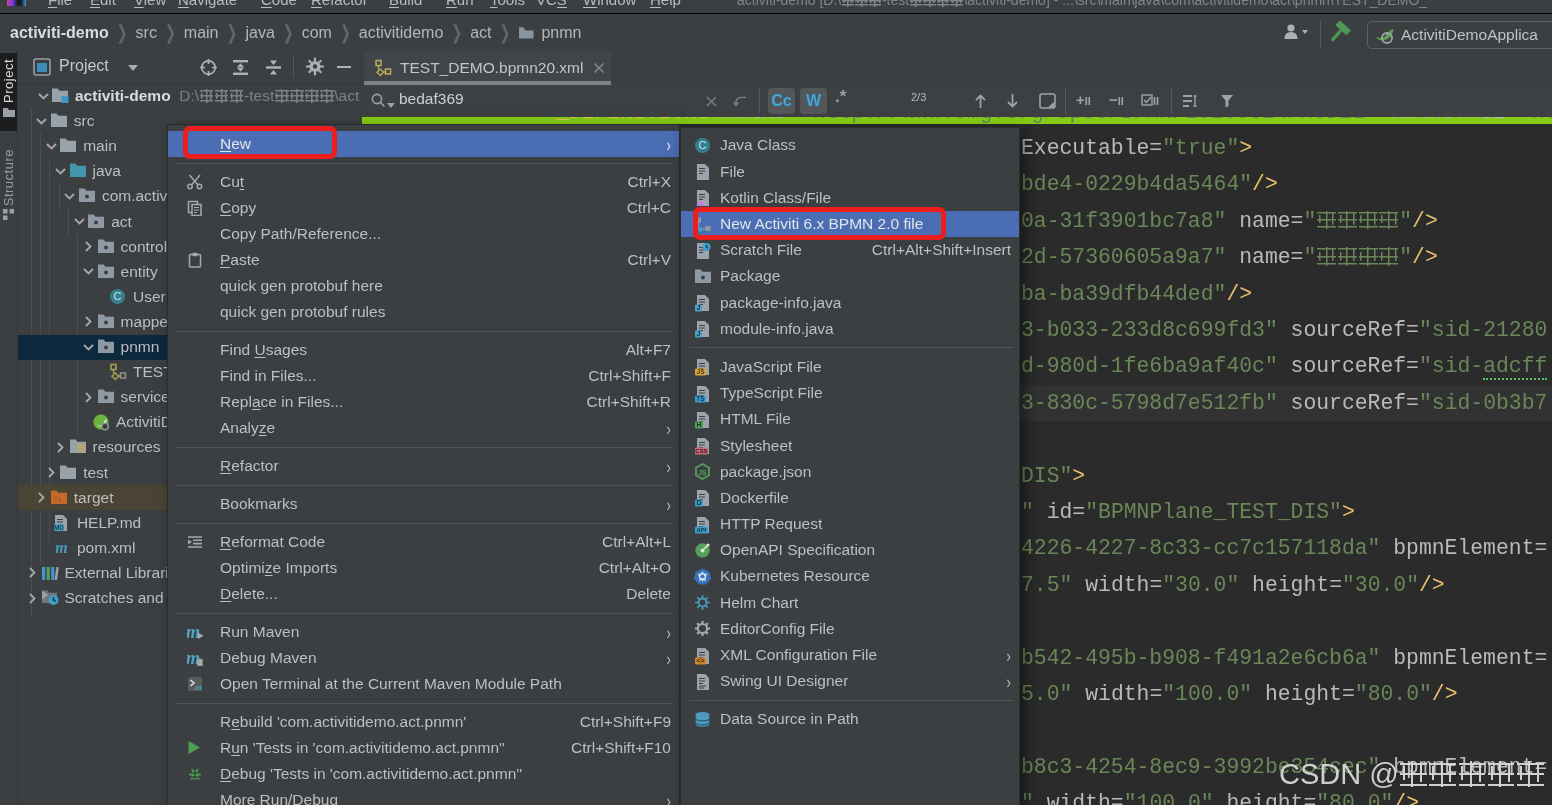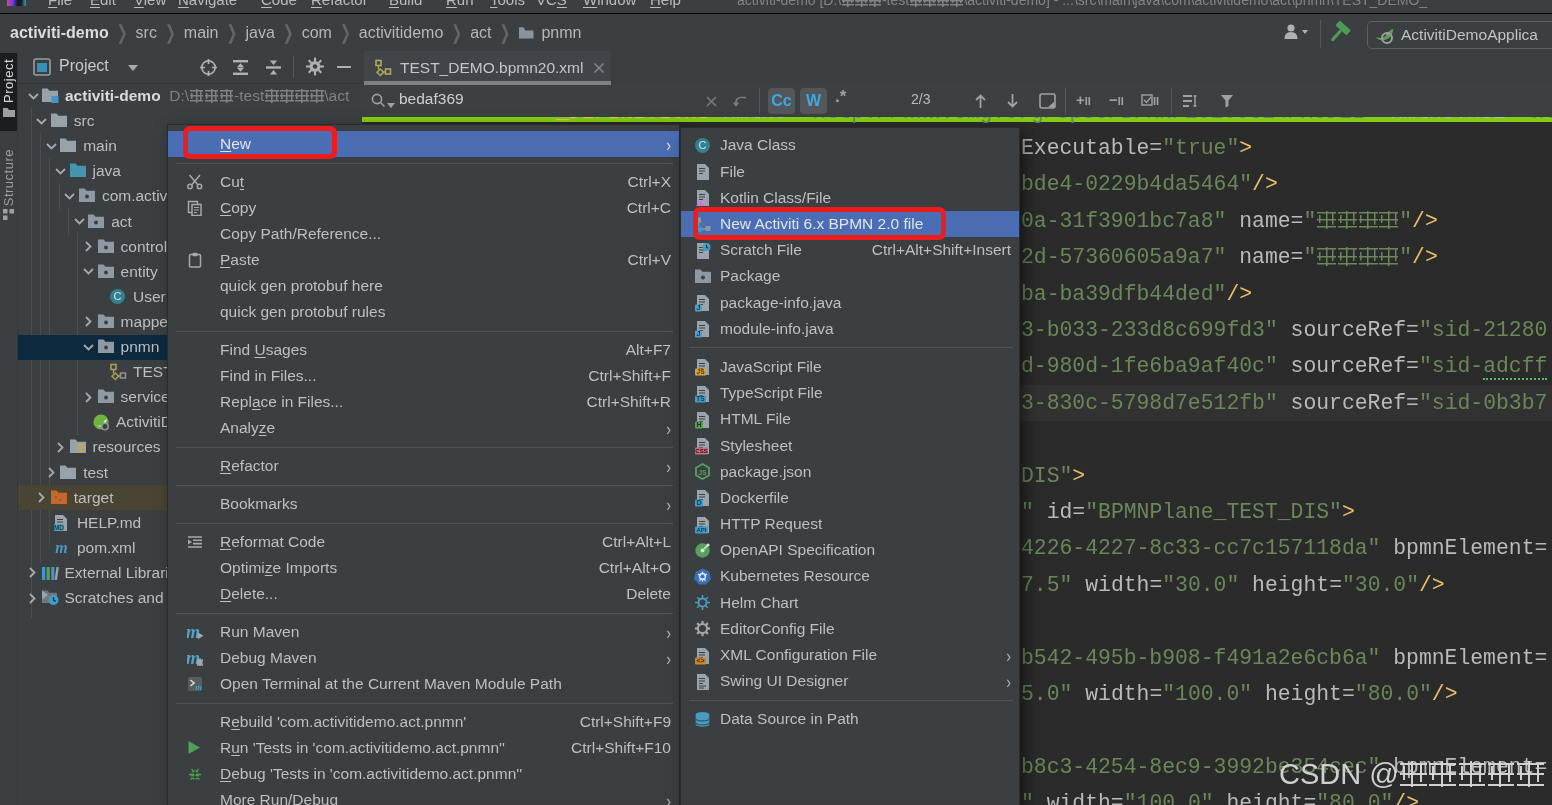--- a/index.html
+++ b/index.html
@@ -39,21 +39,21 @@
 #phead{position:absolute;left:0;top:0;width:344px;height:32px;border-bottom:1px solid #333639;}
 #ptree{position:absolute;left:0;top:32px;width:344px;height:722px;overflow:hidden;font-size:15.5px;color:#bcbec0;}
 .trow{position:absolute;left:0;width:344px;height:25px;display:flex;align-items:center;white-space:nowrap;}
 .chev{width:16px;height:16px;flex:none;display:flex;align-items:center;justify-content:center;}
 .ticon{width:18px;height:18px;flex:none;margin-right:6px;position:relative;}
 
 #edit{left:362px;top:51px;width:1190px;height:754px;background:#2b2b2b;}
 #tabstrip{position:absolute;left:0;top:0;width:1190px;height:34px;background:#3c3f41;border-bottom:1px solid #323537;}
 #tab{position:absolute;left:2px;top:0;width:247px;height:34px;background:#41454a;display:flex;align-items:center;}
 #tab .under{position:absolute;left:0;bottom:0;width:100%;height:4px;background:#7d8184;}
-#findbar{position:absolute;left:0;top:34px;width:1190px;height:32px;background:#3d4042;border-bottom:5px solid #84cc16;}
+#findbar{position:absolute;left:0;top:34px;width:1190px;height:32px;background:#3d4042;border-bottom:7px solid #84cc16;}
 #code{position:absolute;left:0;top:66px;width:1190px;height:688px;overflow:hidden;
  font-family:"Liberation Mono",monospace;font-size:21.4px;line-height:36.4px;white-space:pre;color:#a9b7c6;}
 .cl{position:absolute;left:659px;height:36.4px;}
 .g{color:#6a8759;}     
 .a{color:#bababa;}     
 .t{color:#e8bf6a;}     
 #curline{position:absolute;left:0;width:1190px;height:36.4px;background:#323232;}
 
 .menu{position:absolute;background:#3c3f41;border:1px solid #2a2c2d;box-shadow:5px 6px 14px rgba(0,0,0,.5);
  font-size:15.5px;color:#bdbfc1;}
@@ -181,21 +181,21 @@
         </svg></div>
       <div style="position:absolute;left:319px;top:14.5px;width:14px;height:2.4px;background:#aeb1b3;"></div>
   </div>
   <div id="ptree">
 <div style="position:absolute;left:12.6px;top:25px;width:1px;height:510px;background:#4b4e50;"></div>
 <div style="position:absolute;left:21.95px;top:50px;width:1px;height:430px;background:#4b4e50;"></div>
 <div style="position:absolute;left:31.3px;top:75px;width:1px;height:385px;background:#4b4e50;"></div>
 <div style="position:absolute;left:40.65px;top:100px;width:1px;height:28px;background:#4b4e50;"></div>
 <div style="position:absolute;left:50.0px;top:125px;width:1px;height:28px;background:#4b4e50;"></div>
 <div style="position:absolute;left:59.35px;top:150px;width:1px;height:202px;background:#4b4e50;"></div>
-<div class="trow" style="top:0.5px;padding-left:7px;">
+<div class="trow" style="top:0.5px;padding-left:17px;">
         <span class="chev">
           <svg width="11" height="7" viewBox="0 0 11 7">
             <path d="M1 1 l4.5 4.5 L10 1" stroke="#a6a9ab" stroke-width="1.8" fill="none"></path>
           </svg>
         </span>
         <span class="ticon"><svg width="20" height="16" viewBox="0 0 20 16">
             <path d="M1 1.5 h5.6 l1.8 2.3 H17 V15 H1z" fill="#97a2ab"></path>
             <rect x="10.5" y="9" width="7" height="7" fill="#4394c8"></rect>
           </svg></span>
         <span><b style="color:#d8dadc;">activiti-demo</b>&nbsp; <span style="color:#7e8284;">D:\<i class="cjk"></i><i class="cjk"></i><i class="cjk"></i>-test<i class="cjk"></i><i class="cjk"></i><i class="cjk"></i><i class="cjk"></i>\act</span></span>
@@ -454,21 +454,21 @@
         <path d="M1 1 l9 9 M10 1 l-9 9" stroke="#797c7e" stroke-width="1.5"></path>
       </svg>
   <svg width="16" height="14" viewBox="0 0 16 14" style="position:absolute;left:370px;top:9px;">
         <path d="M4 12 V8 a4.5 4.5 0 0 1 4.5 -4.5 H14" fill="none" stroke="#797c7e" stroke-width="1.7"></path>
         <path d="M0.5 8.5 L4 12.5 L7.5 8.5z" fill="#797c7e"></path>
       </svg>
   <div style="position:absolute;left:397px;top:3px;height:26px;border-left:1px solid #55585a;"></div>
   <div style="position:absolute;left:406px;top:3px;width:27px;height:26px;background:#53575a;border-radius:4px;text-align:center;font-size:16px;font-weight:bold;color:#3ea7e0;line-height:26px;">Cc</div>
   <div style="position:absolute;left:438px;top:3px;width:27px;height:26px;background:#53575a;border-radius:4px;text-align:center;font-size:16px;font-weight:bold;color:#3ea7e0;line-height:26px;">W</div>
   <div style="position:absolute;left:473px;top:2px;font-size:17px;font-weight:bold;color:#9fa2a4;">.*</div>
-  <span style="position:absolute;left:549px;top:6px;font-size:14px;color:#b8babc;">2/3</span>
+  <span style="position:absolute;left:549px;top:6px;font-size:11px;color:#b8babc;">2/3</span>
   <svg width="13" height="16" viewBox="0 0 13 16" style="position:absolute;left:612px;top:8px;">
         <path d="M6.5 15 V3 M2 7 l4.5 -4.5 L11 7" fill="none" stroke="#9fa2a4" stroke-width="1.8"></path>
       </svg>
   <svg width="13" height="16" viewBox="0 0 13 16" style="position:absolute;left:644px;top:8px;">
         <path d="M6.5 1 v12 M2 9 l4.5 4.5 L11 9" fill="none" stroke="#9fa2a4" stroke-width="1.8"></path>
       </svg>
   <svg width="17" height="16" viewBox="0 0 17 16" style="position:absolute;left:677px;top:8px;">
         <rect x="1" y="1" width="15" height="14" rx="2" fill="none" stroke="#9fa2a4" stroke-width="1.6"></rect>
         <path d="M9 14.2 h6.2 v-5.5 z" fill="#9fa2a4"></path>
       </svg>

